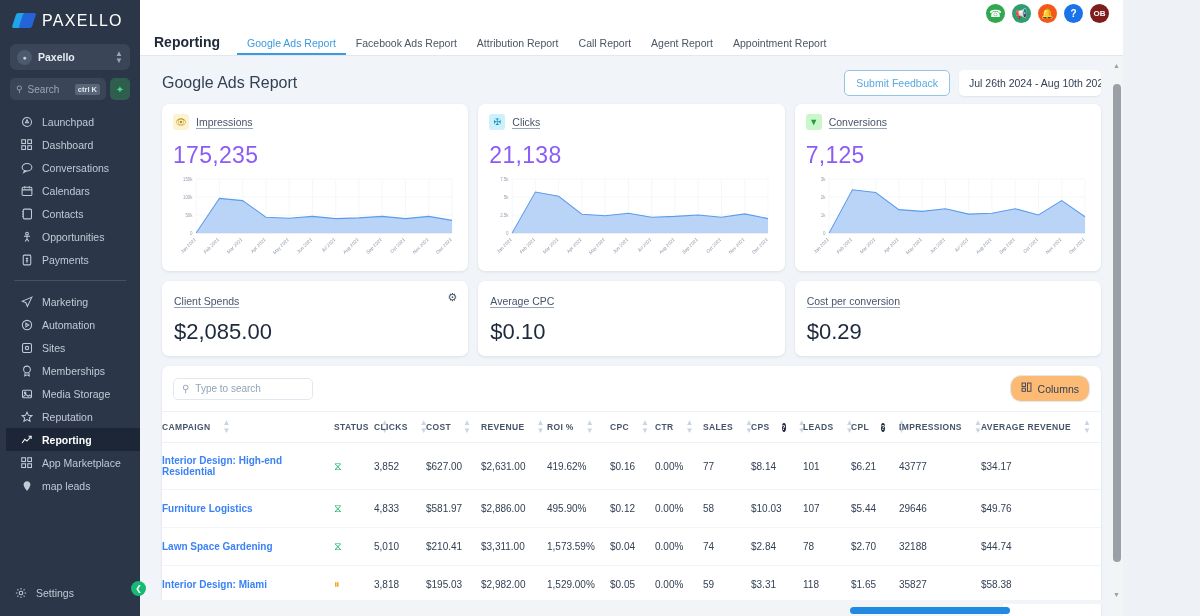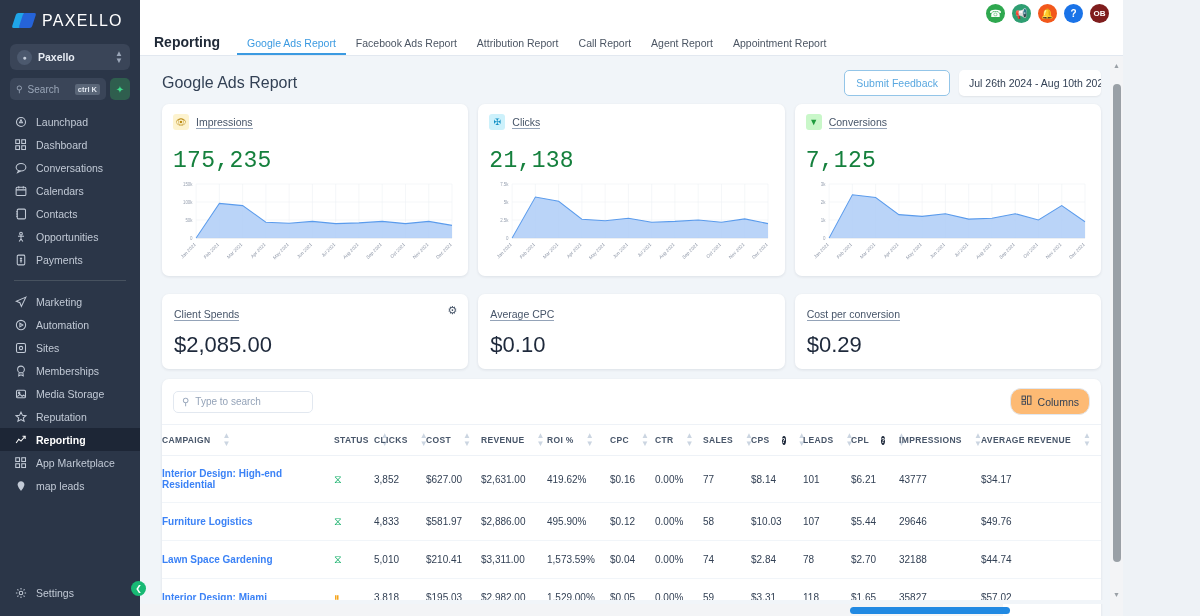--- a/index.html
+++ b/index.html
@@ -50,21 +50,21 @@
   .kbd {
     background: #5a6678; color: #dfe5ee; font-size: 7.5px; font-weight: bold;
     border-radius: 2px; padding: 1px 3px;
   }
   .ai-btn {
     width: 20px; background: #2f5e4e; border-radius: 5px;
     display: flex; align-items: center; justify-content: center;
     color: #3ddc8c; font-size: 10px;
   }
 
-  .nav { margin-top: 10px; display: flex; flex-direction: column; }
+  .nav { margin-top: 10px; display: flex; flex-direction: column; margin-left: 6px; }
   .nav-item {
     height: 23px; display: flex; align-items: center; gap: 9px;
     padding-left: 15px; color: #c2cad6; font-size: 10.5px; cursor: pointer;
   }
   .nav-item.active { background: #1d2636; color: #fff; font-weight: bold; }
   .nav-item .nv { width: 12px; height: 12px; display:flex; align-items:center; justify-content:center; }
   .nav-item svg { width: 12px; height: 12px; stroke: currentColor; fill: none; stroke-width: 1.4; }
   .nav-sep { height: 1px; background: #47525f; margin: 9px 14px; }
   .nav-spacer { flex: 1; }
   .settings-row { margin-bottom: 12px; }
@@ -106,25 +106,25 @@
 
   .cards-row { display: flex; gap: 10px; padding: 8px 22px 0 22px; }
   .card {
     background: #fff; border-radius: 7px; box-shadow: 0 1px 3px rgba(15,23,42,.09);
     padding: 10px 11px 8px 11px; flex: 1;
   }
   .card-head { display: flex; align-items: center; gap: 7px; }
   .card-ico { width: 16px; height: 16px; border-radius: 3px;
               display: flex; align-items: center; justify-content: center; font-size: 9px; }
   .card-label { font-size: 10.5px; color: #475569; border-bottom: 1px solid #94a3b8; }
-  .card-value { font-size: 23px; color: #15803d; margin-top: 18px; letter-spacing: .3px; font-family: Liberation Mono, monospace; }
+  .card-value { font-size: 23px; color: #8b5cf6; margin-top: 12px; letter-spacing: .3px; }
   .chartbox { margin-top: 6px; height: 88px; position: relative; }
   .chartbox svg { width: 100%; height: 100%; display: block; }
 
-  .metrics-row { display: flex; gap: 10px; padding: 18px 22px 0 22px; }
+  .metrics-row { display: flex; gap: 10px; padding: 10px 22px 0 22px; }
   .mcard {
     background: #fff; border-radius: 7px; box-shadow: 0 1px 3px rgba(15,23,42,.09);
     padding: 10px 12px 11px 12px; flex: 1; position: relative;
   }
   .mcard-label { font-size: 10.5px; color: #475569; border-bottom: 1px solid #94a3b8; display: inline-block; }
   .mcard-value { font-size: 22px; color: #1e293b; margin-top: 10px; }
   .gear { position: absolute; right: 11px; top: 10px; color: #475569; font-size: 11px; cursor: pointer; }
 
   .table-wrap {
     margin: 10px 22px 0 22px; background: #fff; border-radius: 7px 7px 0 0;
@@ -743,21 +743,21 @@
                 <td>$195.03</td>
                 <td>$2,982.00</td>
                 <td>1,529.00%</td>
                 <td>$0.05</td>
                 <td>0.00%</td>
                 <td>59</td>
                 <td>$3.31</td>
                 <td>118</td>
                 <td>$1.65</td>
                 <td>35827</td>
-                <td>$57.02</td>
+                <td>$58.38</td>
               </tr>
               <tr>
                 <td><span class="camp-link">Planting and Trimming</span></td>
                 <td><span class="status-ico st-active">⧖</span></td>
                 <td>3,625</td>
                 <td>$472.59</td>
                 <td>$2,801.00</td>
                 <td>592.69%</td>
                 <td>$0.13</td>
                 <td>0.00%</td>

